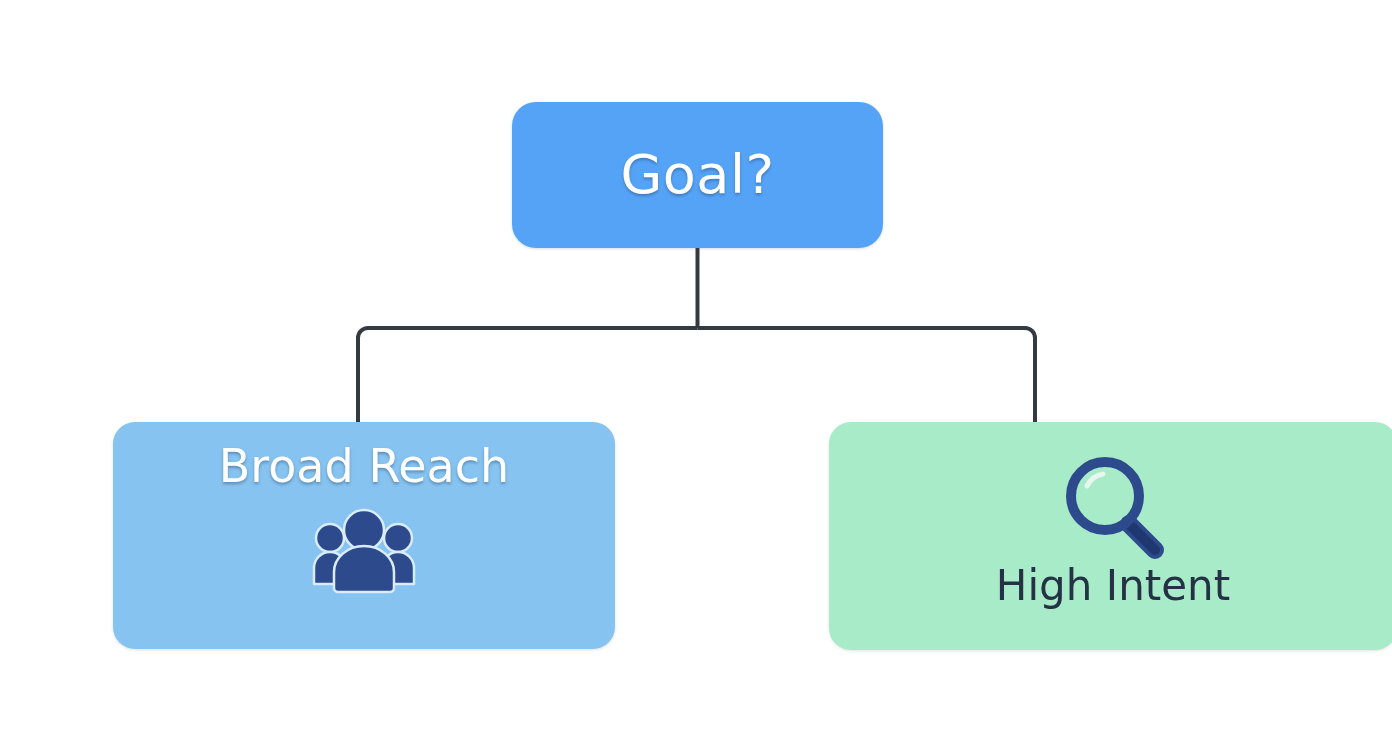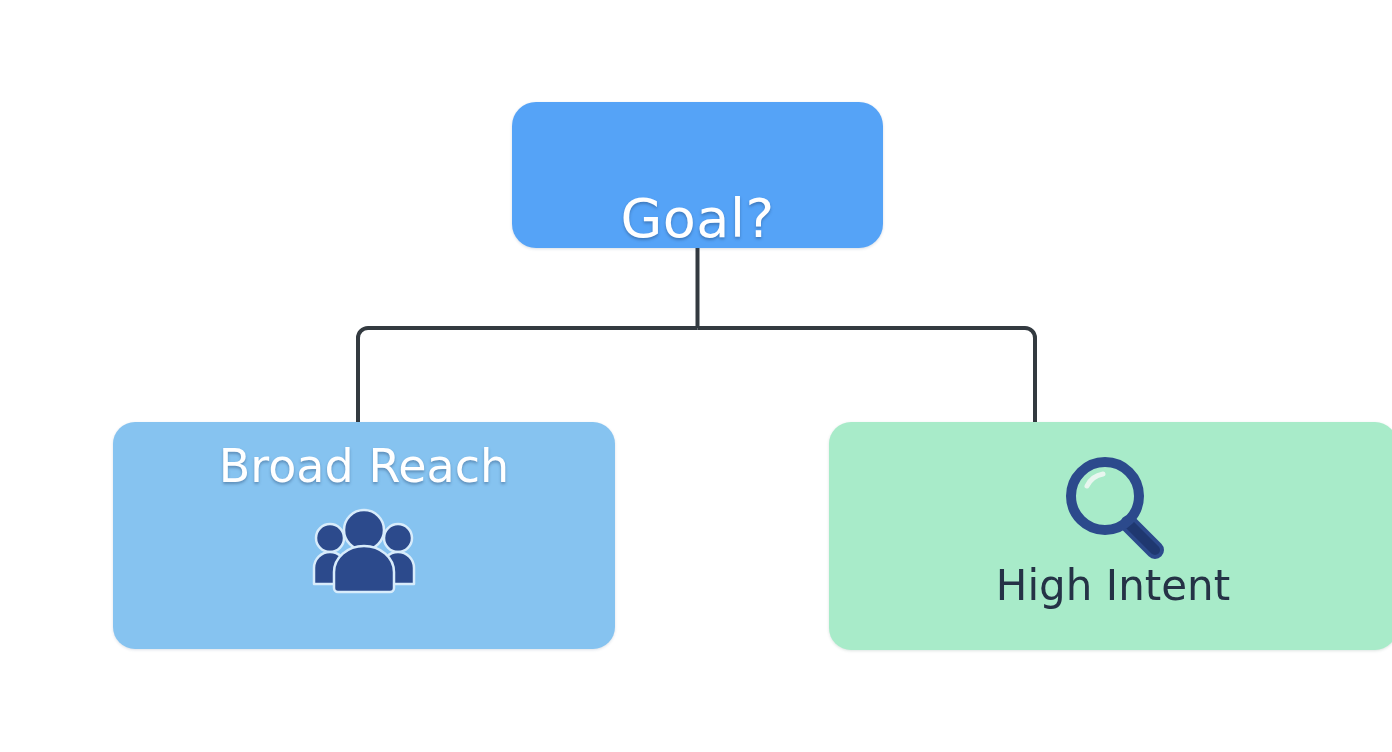--- a/index.html
+++ b/index.html
@@ -25,21 +25,21 @@
     height: 752px;
     pointer-events: none;
   }
 
   .node {
     position: absolute;
     box-sizing: border-box;
     display: flex;
     flex-direction: column;
     align-items: center;
-    justify-content: flex-end;
+    justify-content: center;
     border-radius: 22px;
   }
 
   
   #node-root {
     left: 512px;
     top: 102px;
     width: 371px;
     height: 146px;
     background: #55a3f7;

